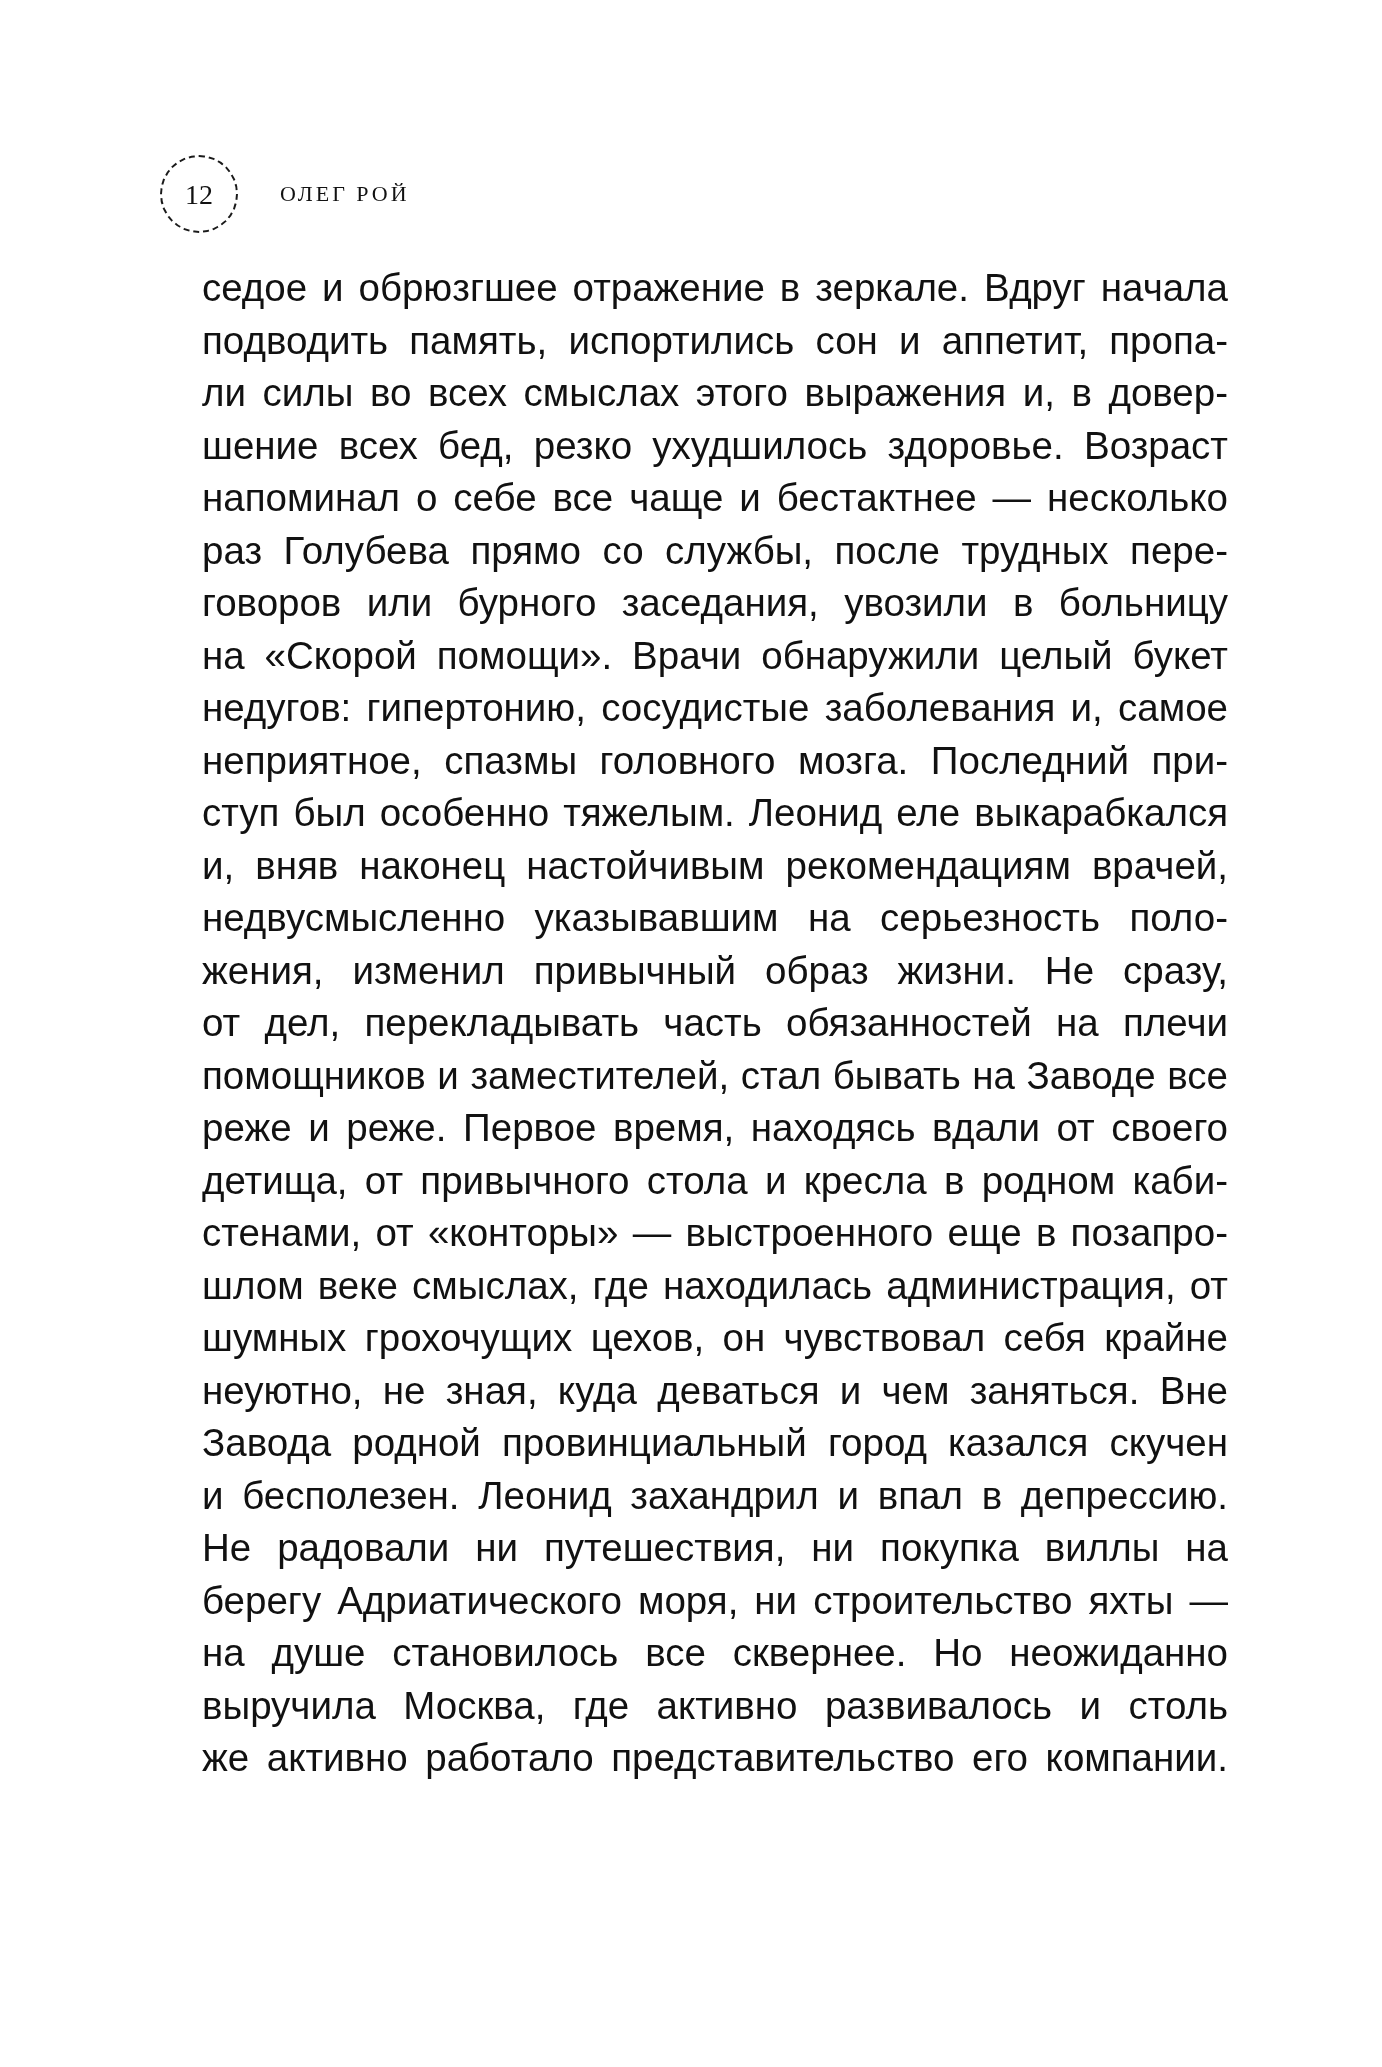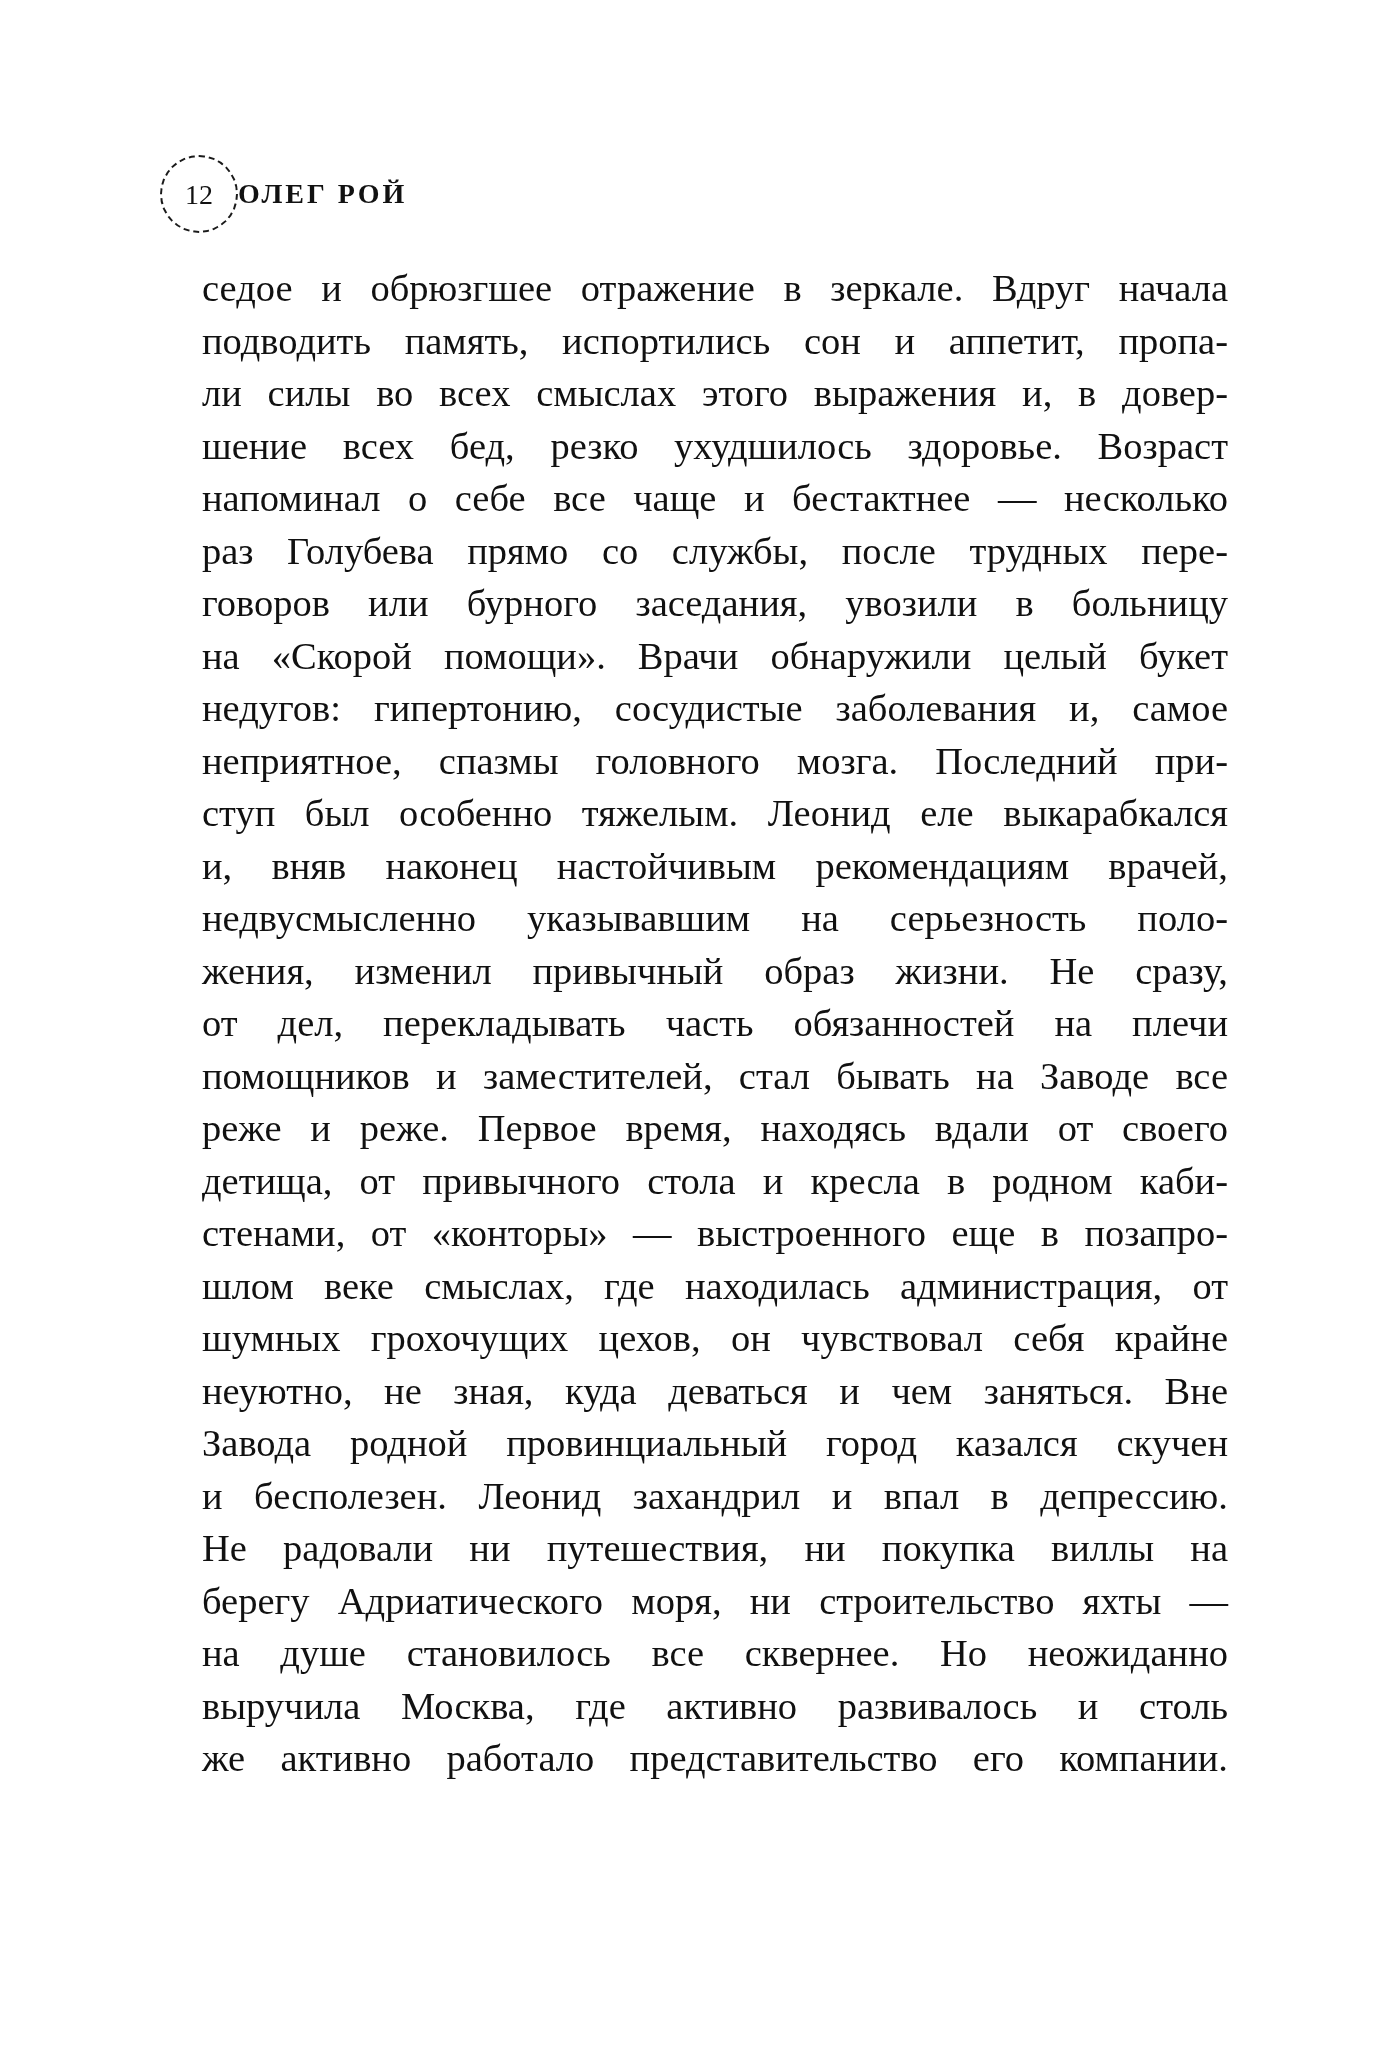--- a/index.html
+++ b/index.html
@@ -6,26 +6,26 @@
     body { width: 1382px; height: 2067px; position: relative; overflow: hidden; color: #111111; }
     .page-header { position: absolute; left: 160px; top: 153px; height: 82px; display: flex; align-items: center; justify-content: center; }
     .page-number-circle {
       width: 78px; height: 78px; border: 2.5px dashed #1a1a1a; border-radius: 50%;
       display: flex; align-items: center; justify-content: center; box-sizing: border-box;
     }
     .page-number {
       font-family: "Liberation Serif", serif; font-size: 28px; line-height: 1; margin-top: 2px;
     }
     .running-head {
-      font-family: "Liberation Serif", serif; font-size: 28px;
-      letter-spacing: 3px; text-transform: uppercase; line-height: 1; font-weight: bold;
+      margin-left: 42px; font-family: "Liberation Serif", serif; font-size: 22px;
+      letter-spacing: 3px; text-transform: uppercase; line-height: 1;
     }
     .body-text {
       position: absolute; left: 202px; top: 262px; width: 1026px;
-      font-family: Liberation Serif, serif; font-size: 38.5px; line-height: 52.5px;
+      font-family: Liberation Sans, sans-serif; font-size: 38.5px; line-height: 52.5px;
     }
     .line { display: block; text-align: justify; text-align-last: justify; white-space: nowrap; height: 52.5px; }
     .line-inner { display: inline-block; width: 100%; text-align: justify; text-align-last: justify; white-space: normal; }
   </style>
 </head>
 <body>
 
 <div class="page-header">
   <div class="page-number-circle">
     <span class="page-number">12</span>

